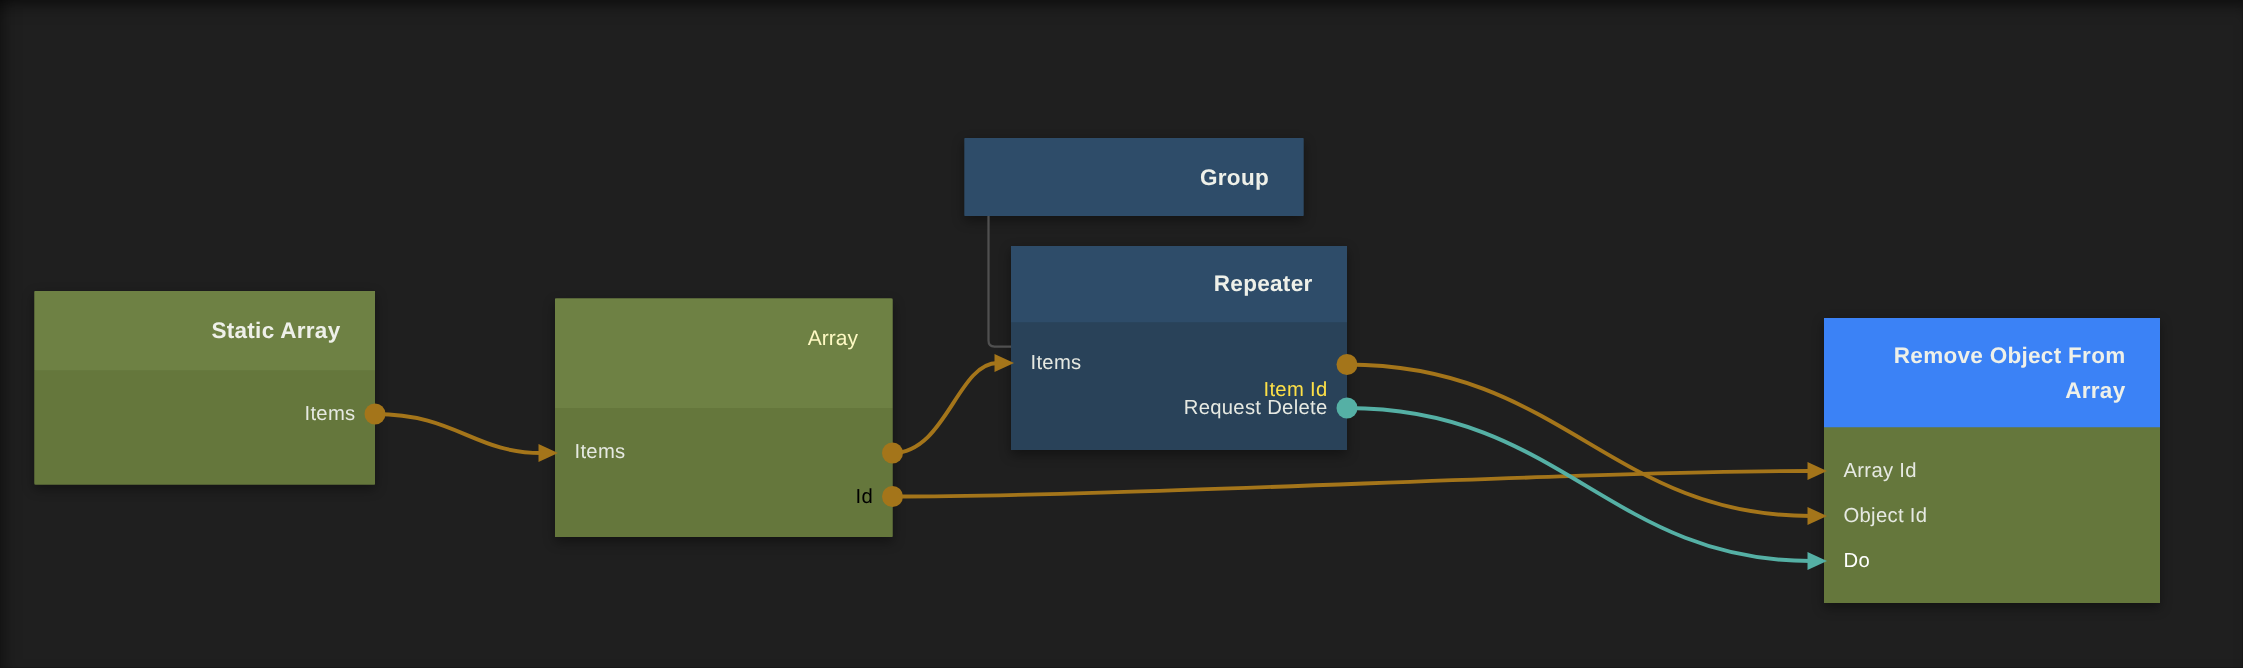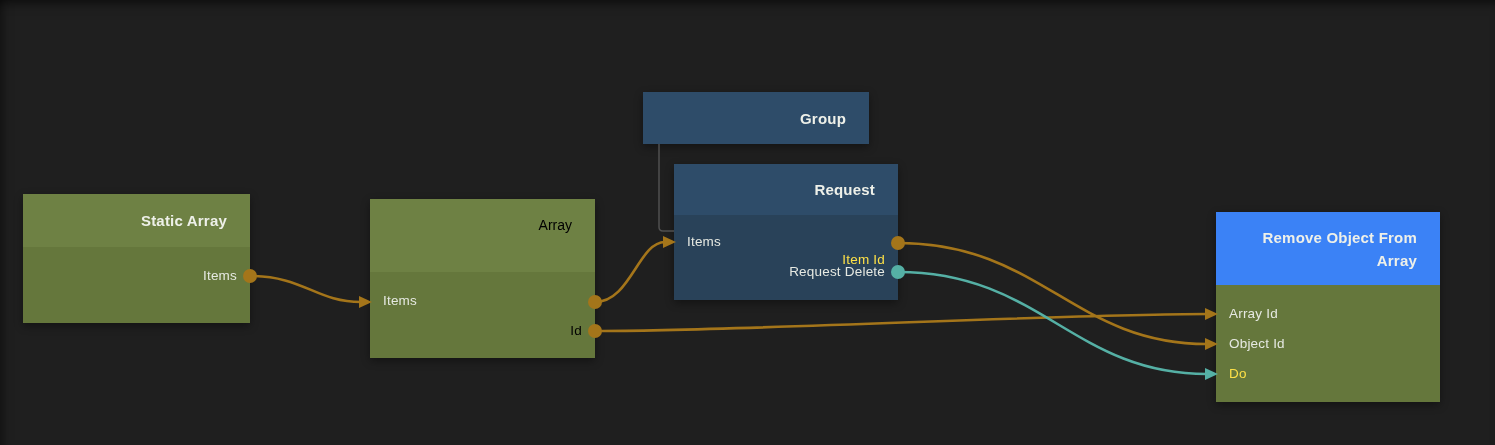--- a/index.html
+++ b/index.html
@@ -44,49 +44,49 @@
   <div id="nodes-layer">
       <div class="node" style="left: 23px; top: 194px; width: 227px; height: 129px; background: rgb(101, 119, 60);">
         <div class="node-header" style="height: 53px; background: rgb(110, 129, 68);">
           <div class="node-title" style="color: rgb(238, 240, 233);">Static Array</div>
         </div>
         <div class="node-body" style="top: 53px; background: rgb(101, 119, 60);"></div>
         <div class="port right" style="top: 72px; color: rgb(230, 233, 226);">Items</div>
       </div>
       <div class="node has-subtitle" style="left: 370px; top: 199px; width: 225px; height: 159px; background: rgb(101, 119, 60);">
         <div class="node-header" style="height: 73px; background: rgb(110, 129, 68);">
-          <div class="node-subtitle" style="color: #000000;">Array</div>
+          <div class="node-subtitle" style="color: #fef9c3;">Array</div>
         </div>
         <div class="node-body" style="top: 73px; background: rgb(101, 119, 60);"></div>
         <div class="port left" style="top: 92px; color: rgb(230, 233, 226);">Items</div>
         <div class="port right" style="top: 122px; color: #000000;">Id</div>
       </div>
       <div class="node" style="left: 643px; top: 92px; width: 226px; height: 52px; background: rgb(41, 66, 89);">
         <div class="node-header" style="height: 52px; background: rgb(46, 76, 105);">
           <div class="node-title" style="color: rgb(238, 240, 233);">Group</div>
         </div>
         <div class="node-body" style="top: 52px; background: rgb(41, 66, 89);"></div>
       </div>
       <div class="node" style="left: 674px; top: 164px; width: 224px; height: 136px; background: rgb(41, 66, 89);">
         <div class="node-header" style="height: 51px; background: rgb(46, 76, 105);">
-          <div class="node-title" style="color: rgb(238, 240, 233);">Request</div>
+          <div class="node-title" style="color: rgb(238, 240, 233);">Repeater</div>
         </div>
         <div class="node-body" style="top: 51px; background: rgb(41, 66, 89);"></div>
         <div class="port left" style="top: 68px; color: rgb(230, 233, 226);">Items</div>
         <div class="port right" style="top: 86px; color: #fde047;">Item Id</div>
         <div class="port right" style="top: 98px; color: rgb(230, 233, 226);">Request Delete</div>
       </div>
       <div class="node" style="left: 1216px; top: 212px; width: 224px; height: 190px; background: rgb(101, 119, 60);">
         <div class="node-header" style="height: 73px; background: #3b82f6;">
           <div class="node-title" style="color: rgb(238, 240, 233);">Remove Object From Array</div>
         </div>
         <div class="node-body" style="top: 73px; background: rgb(101, 119, 60);"></div>
         <div class="port left" style="top: 92px; color: rgb(230, 233, 226);">Array Id</div>
         <div class="port left" style="top: 122px; color: rgb(230, 233, 226);">Object Id</div>
-        <div class="port left" style="top: 152px; color: #fde047;">Do</div>
+        <div class="port left" style="top: 152px; color: #ffffff;">Do</div>
       </div>
     </div>
   <svg id="wires-layer" xmlns="http://www.w3.org/2000/svg" viewBox="0 0 1495 445" width="1495" height="445">
       <path d="M 659 144 L 659 227 Q 659 231 663 231 L 674 231" stroke="#505050" stroke-width="1.5" fill="none"></path>
       <g>
         <path d="M 250 276 C 304 276, 316 302, 361 302" stroke="#a4751a" stroke-width="2.6" fill="none" stroke-linecap="round"></path>
         <circle cx="250" cy="276" r="7" fill="#a4751a"></circle>
         <path d="M 372 302 L 359 296 L 359 308 Z" fill="#a4751a"></path>
       </g>
       <g>

